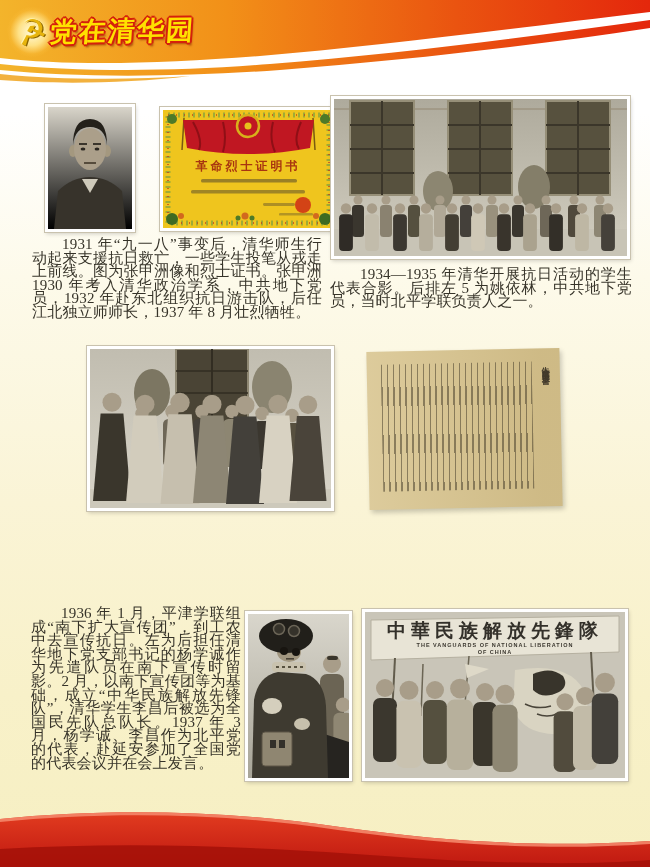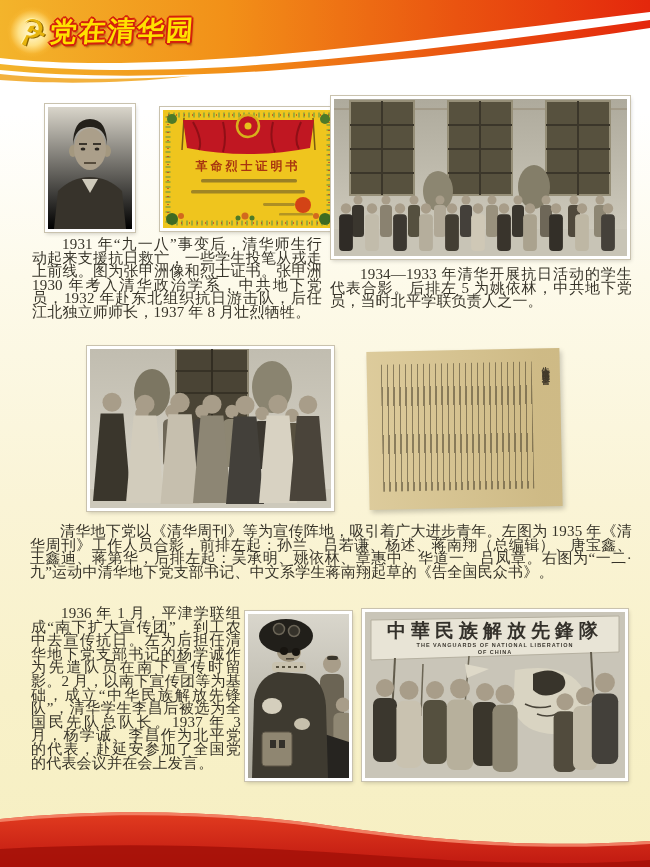--- a/index.html
+++ b/index.html
@@ -190,21 +190,21 @@
         <use href="#psn" transform="translate(144,152) scale(1.15)" fill="#cfc8b6"></use>
         <use href="#psn" transform="translate(170,152) scale(1.15)" fill="#39342c"></use>
         <use href="#psn" transform="translate(196,152) scale(1.15)" fill="#aaa28e"></use>
         <use href="#psn" transform="translate(222,152) scale(1.15)" fill="#332f28"></use>
         <use href="#psn" transform="translate(248,152) scale(1.15)" fill="#beb7a4"></use>
         <use href="#psn" transform="translate(274,152) scale(1.15)" fill="#45413a"></use>
       </g>
     </svg>
   </div>
 
-  <p class="caption abs" style="left:330px;top:268px;width:302px;margin:0">1934—1933 年清华开展抗日活动的学生代表合影。后排左 5 为姚依林，中共地下党员，当时北平学联负责人之一。</p>
+  <p class="caption abs" style="left:330px;top:268px;width:302px;margin:0">1934—1935 年清华开展抗日活动的学生代表合影。后排左 5 为姚依林，中共地下党员，当时北平学联负责人之一。</p>
 
   <div class="photo abs" style="left:87px;top:346px">
     <svg width="241" height="159" viewBox="0 0 241 159">
       <defs>
         <linearGradient id="wall2" x1="0" y1="0" x2="0" y2="1">
           <stop offset="0" stop-color="#c1bdb0"></stop>
             <stop offset="1" stop-color="#d8d4c8"></stop>
         </linearGradient>
       </defs>
       <rect width="241" height="159" fill="url(#wall2)"></rect>
@@ -233,21 +233,20 @@
         <use href="#psn2" transform="translate(218,152) scale(1.85)" fill="#4a443a"></use>
       </g>
     </svg>
   </div>
 
   <div id="leaflet" class="abs">
     <div class="doc-lines"></div>
     <span class="doc-title">告全國民眾書</span>
   </div>
 
-  <p class="caption abs" style="left:30px;top:525px;width:602px;margin:0">清华地下党以《清华周刊》等为宣传阵地，吸引着广大进步青年。左图为 1935 年《清华周刊》工作人员合影，前排左起：孙兰、吕若谦、杨述、蒋南翔（总编辑）、唐宝鑫、王鑫迪、蒋第华，后排左起：吴承明、姚依林、章惠中、华道一、吕凤章。右图为“一二·九”运动中清华地下党支部书记、中文系学生蒋南翔起草的《告全国民众书》。</p>
 
   <p class="caption abs" style="left:31px;top:607px;width:210px;margin:0">1936 年 1 月，平津学联组成“南下扩大宣传团”，到工农中去宣传抗日。左为后担任清华地下党支部书记的杨学诚作为先遣队员在南下宣传时留影。2 月，以南下宣传团等为基础，成立“中华民族解放先锋队”，清华学生李昌后被选为全国民先队总队长。1937 年 3 月，杨学诚、李昌作为北平党的代表，赴延安参加了全国党的代表会议并在会上发言。</p>
 
   <div class="photo abs" style="left:245px;top:611px">
     <svg width="101" height="164" viewBox="0 0 101 164">
       <defs>
         <linearGradient id="sky1" x1="0" y1="0" x2="0" y2="1">
           <stop offset="0" stop-color="#d9d6cc"></stop>
             <stop offset="1" stop-color="#a8a598"></stop>
         </linearGradient>

